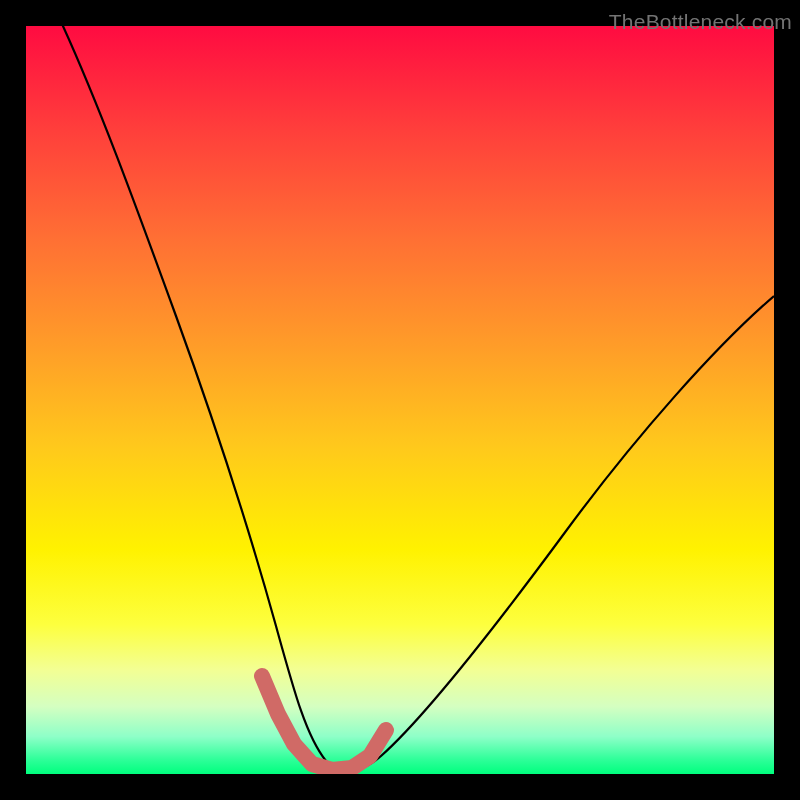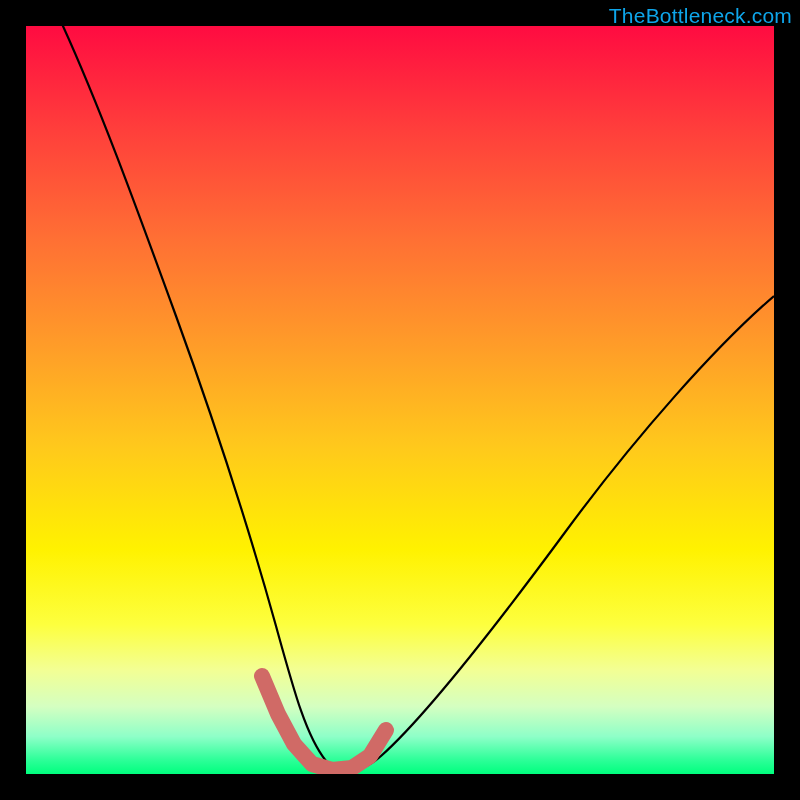--- a/index.html
+++ b/index.html
@@ -51,23 +51,23 @@
   }
   svg.curve {
     position: absolute;
     left: 0;
     top: 0;
     width: 748px;
     height: 748px;
   }
   .watermark {
     position: absolute;
-    top: 4px;
+    top: 10px;
     right: 8px;
-    color: #0ea5e9;
+    color: #737373;
     font-size: 21px;
     font-weight: 400;
     letter-spacing: 0.2px;
     user-select: none;
   }
 </style>
 </head>
 <body>
 
 <div class="frame">

